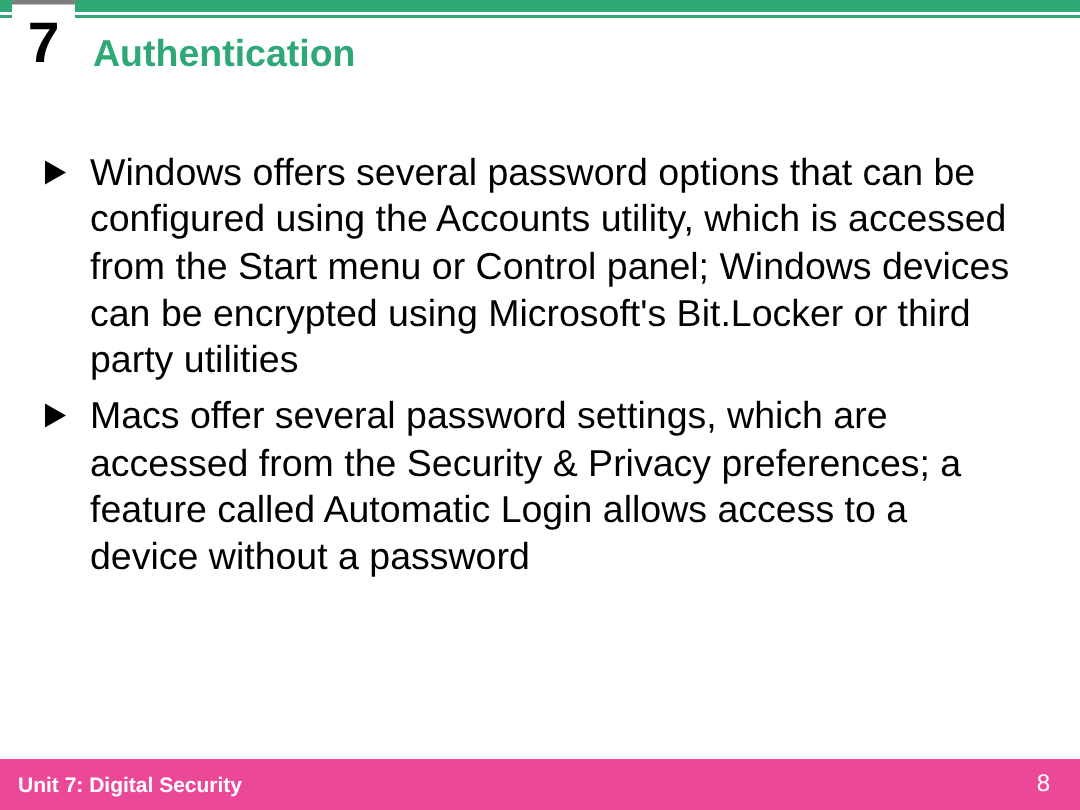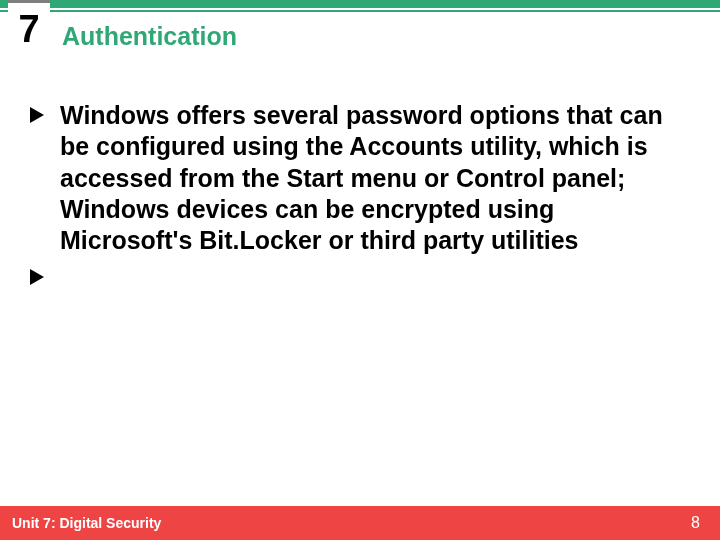--- a/index.html
+++ b/index.html
@@ -25,32 +25,32 @@
     font-size: 25px; font-weight: bold;
     color: #2fa875;
   }
 
   .content {
     position: absolute;
     top: 100px; left: 30px; right: 40px;
     font-size: 25px; color: #000;
     line-height: 1.25;
   }
-  .bullet { position: relative; padding-left: 30px; margin-bottom: 6px; font-weight: bold; }
+  .bullet { position: relative; padding-left: 30px; margin-bottom: 6px; }
   .arrow {
     position: absolute; left: 0; top: 7px;
     width: 0; height: 0;
     border-left: 14px solid #000;
     border-top: 8px solid transparent;
     border-bottom: 8px solid transparent;
   }
 
   .footer {
     position: absolute; bottom: 0; left: 0; width: 100%; height: 34px;
-    background: #ef4444; color: #fff;
+    background: #ec4899; color: #fff;
     display: flex; align-items: center; justify-content: space-between;
     padding: 0 20px 0 12px;
     font-size: 14px;
   }
   .footer-left { font-weight: bold; }
   .footer-right { font-size: 16px; }
 </style>
 </head>
 <body>
 
@@ -64,20 +64,21 @@
 
   <div class="title">Authentication</div>
 
   <div class="content">
     <div class="bullet">
       <span class="arrow"></span>
       <span>Windows offers several password options that can be configured using the Accounts utility, which is accessed from the Start menu or Control panel; Windows devices can be encrypted using Microsoft's Bit.Locker or third party utilities</span>
     </div>
     <div class="bullet">
       <span class="arrow"></span>
+      <span>Macs offer several password settings, which are accessed from the Security &amp; Privacy preferences; a feature called Automatic Login allows access to a device without a password</span>
     </div>
   </div>
 
   <div class="footer">
     <span class="footer-left">Unit 7: Digital Security</span>
     <span class="footer-right">8</span>
   </div>
 </div>
 
 </body></html>

